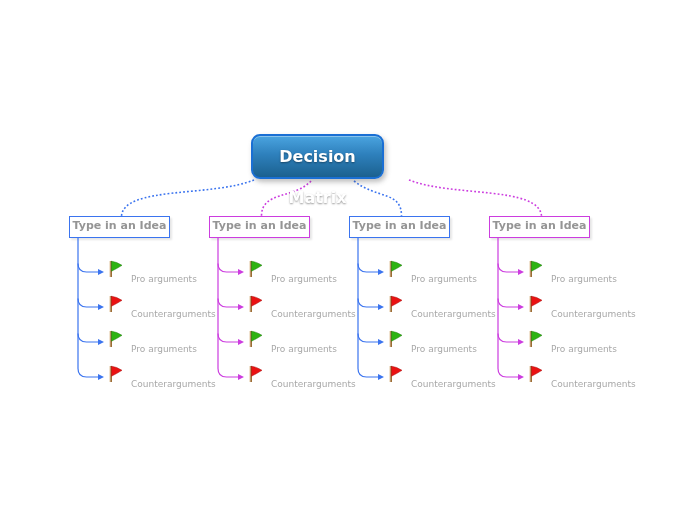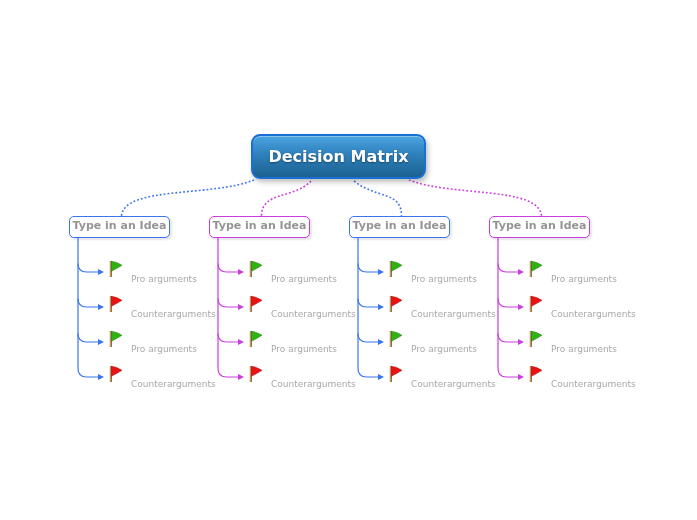--- a/index.html
+++ b/index.html
@@ -10,39 +10,39 @@
   }
   svg.overlay { position:absolute; left:0; top:0; width:697px; height:520px; }
 
   
   .overlay path { fill:none; stroke-width:1.6; stroke-dasharray:1.8 2.1; }
   .overlay path.blue    { stroke:#3b74ef; }
   .overlay path.magenta { stroke:#cc3ddf; }
 
   
   .root-node {
-    position:absolute; left:251px; top:134px; width:175px; height:45px;
+    position:absolute; left:251px; top:134px; width:133px; height:45px;
     box-sizing:border-box;
     border:2px solid #1a6fd4; border-radius:9px;
     background:linear-gradient(180deg, #4aa4e0 0%, #2e80bc 45%, #1b618f 100%);
     box-shadow:2px 3px 5px rgba(70,70,70,0.35), inset 0 1px 0 rgba(255,255,255,0.35);
     text-align:center; line-height:41px;
     color:#ffffff; font-size:16px; font-weight:bold;
     text-shadow:0 1px 2px rgba(0,0,0,0.4);
     cursor:pointer;
   }
 
   
   .group { position:absolute; top:216px; width:140px; height:190px; }
   .g0 { left:69px; }  .g1 { left:209px; }  .g2 { left:349px; }  .g3 { left:489px; }
 
   .topic-box {
     position:absolute; left:0; top:0; width:101px; height:22px;
     box-sizing:border-box;
-    background:#ffffff; border:1.5px solid #888; border-radius:5px;
+    background:#ffffff; border:1.5px solid #888; border-radius:0;
     box-shadow:1.5px 2px 2px rgba(0,0,0,0.10);
     text-align:center; line-height:18px;
     font-size:11px; font-weight:bold; color:#959595;
     white-space:nowrap; cursor:pointer;
   }
   .blue    .topic-box { border-color:#3b74ef; }
   .magenta .topic-box { border-color:#cc3ddf; }
 
   svg.tree { position:absolute; left:0; top:22px; width:40px; height:165px; }
   .tree path { fill:none; stroke-width:1.2; }

